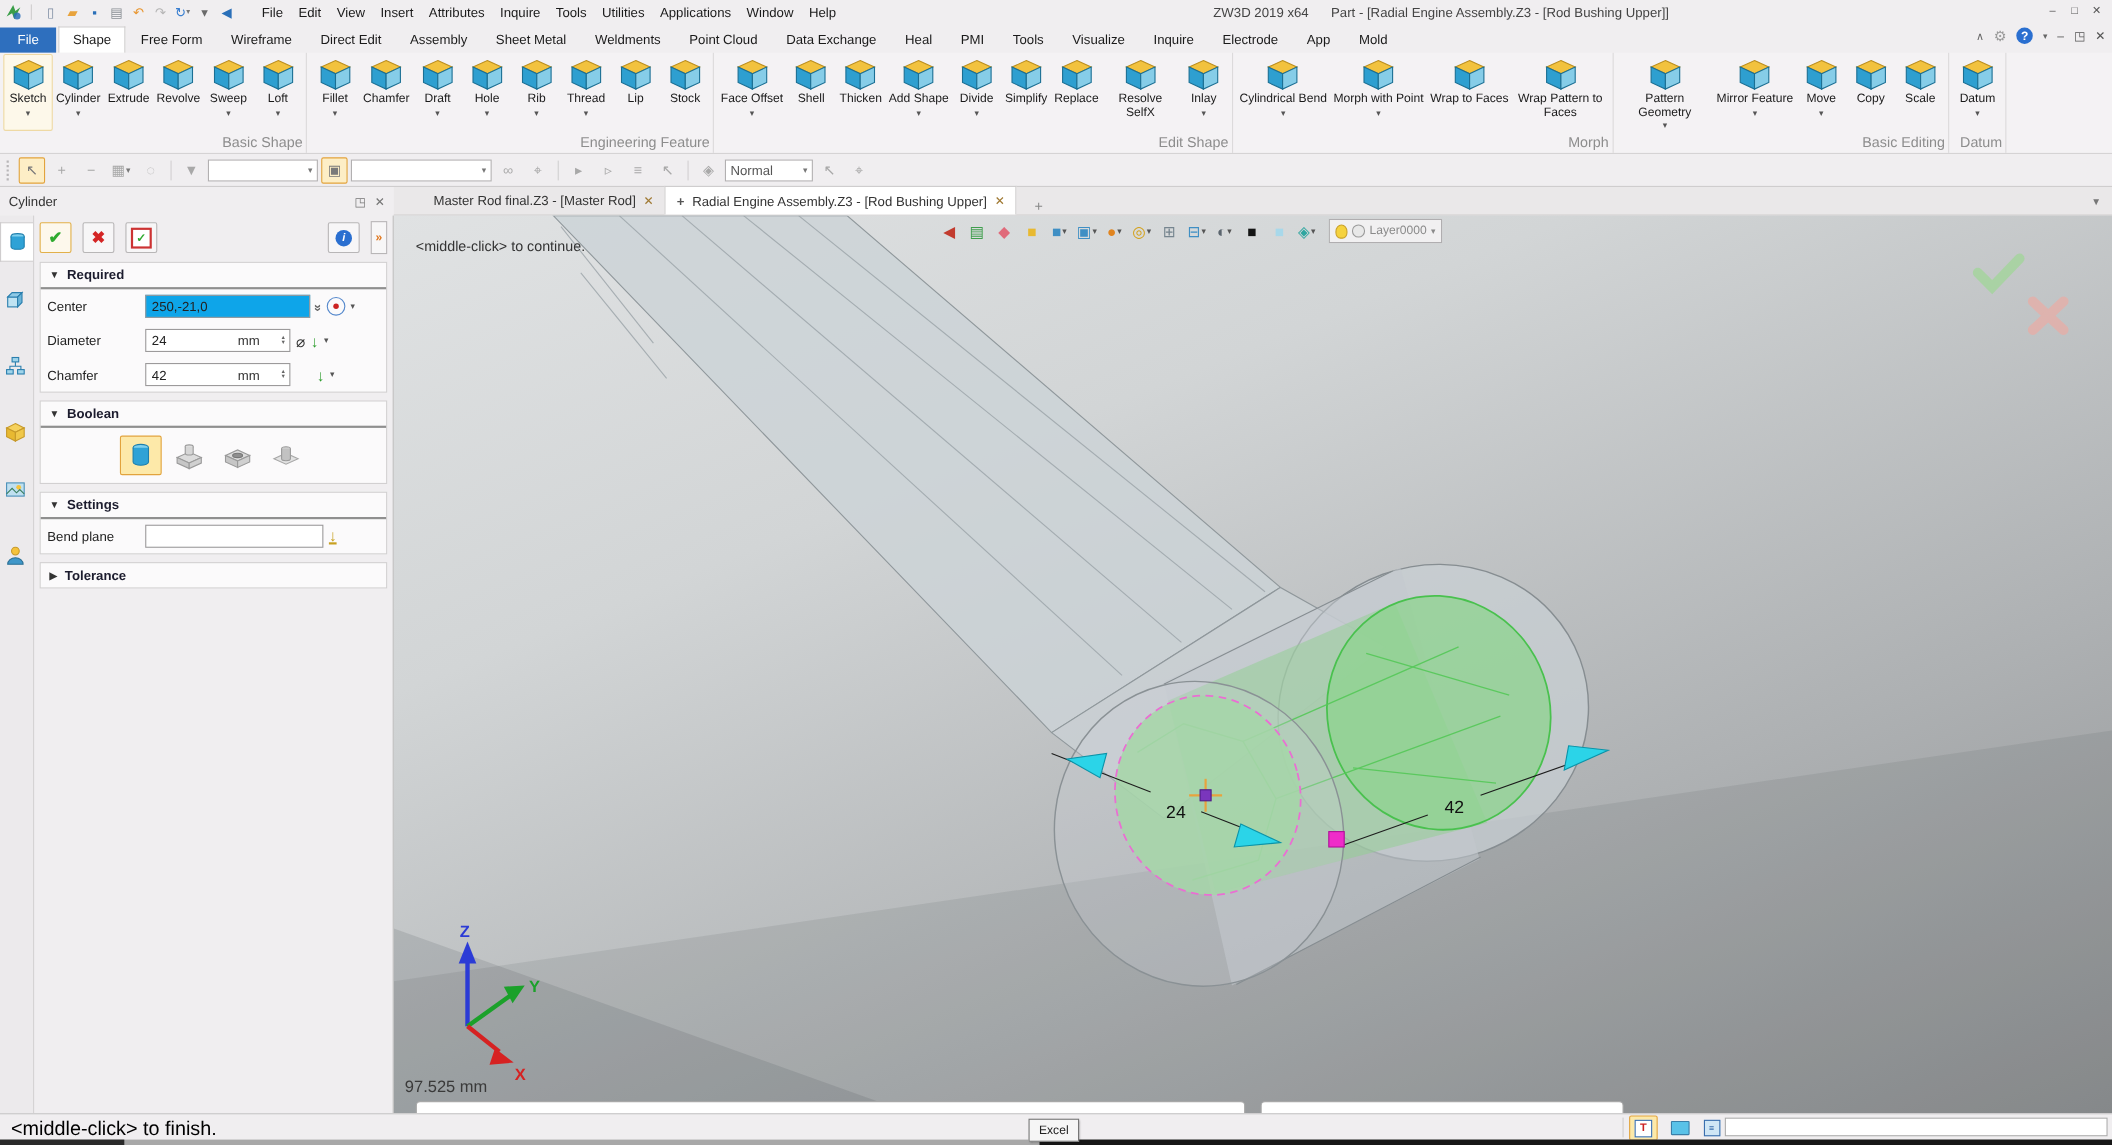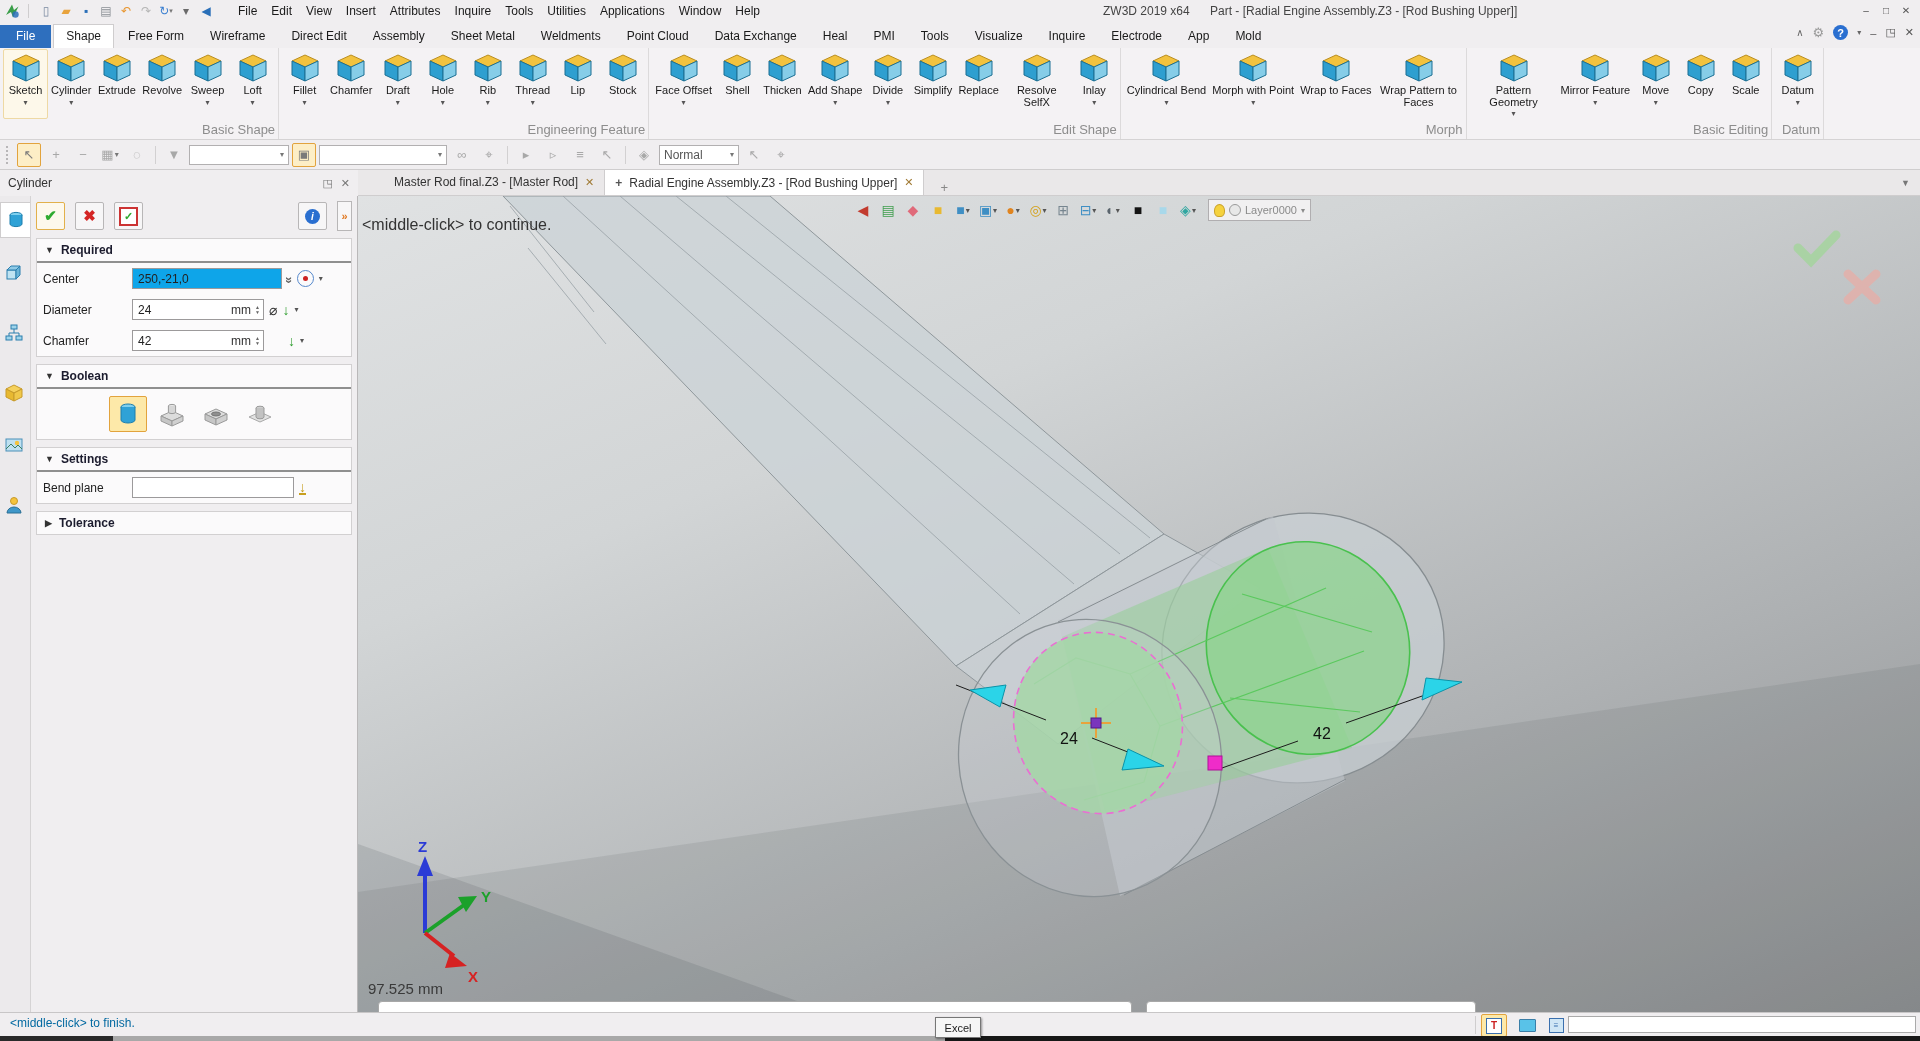--- a/index.html
+++ b/index.html
@@ -87,53 +87,53 @@
          display:flex;align-items:center;gap:7px}
   .sec-h .arr{font-size:9px;color:#333}
   .sec.collapsed .sec-h{border-bottom:none}
   .frow{display:flex;align-items:center;padding:5px 6px;gap:5px}
   .flabel{width:84px;font-size:12px;color:#222;flex:none}
   .flabel.dim{color:#9a9a9a}
   .fbox{width:132px;height:21px;border:1px solid #9c9a9b;background:#fff;display:flex;align-items:center;
         padding:0 3px;box-sizing:border-box;flex:none}
   .fbox input{border:none;outline:none;flex:1;min-width:0;font-size:12px;font-family:"Liberation Sans",sans-serif;
               background:transparent;color:#222;padding:0 2px}
-  .fbox .unit{font-size:12px;color:#333;margin-right:3px}
+  .fbox .unit{font-size:12px;color:#333;margin-right:18px}
   .fbox.centerv{width:150px;background:#0ea5e9}
   .fbox.disabled{background:#ececec;border-color:#bbb}
   .spin{display:flex;flex-direction:column;line-height:5px;font-size:5px;color:#666;margin-left:1px}
   .chev2{color:#666;font-size:12px;font-weight:bold;transform:rotate(90deg);letter-spacing:-2px}
   .target{width:15px;height:15px;border-radius:50%;border:1.5px solid #5588cc;display:flex;align-items:center;justify-content:center}
   .target .dot{width:5px;height:5px;border-radius:50%;background:#cc2222}
   .garrow{color:#2f9e2f;font-weight:bold;font-size:14px}
   .yarrow{color:#c8a020;font-weight:bold;font-size:14px;border-bottom:2px solid #c8a020;line-height:12px}
   .scaret{font-size:8px;color:#555}
   .phi{font-size:14px;color:#333}
   .bool-row{display:flex;gap:6px;justify-content:center;padding:7px 0}
   .bool-btn{width:36px;height:34px;display:flex;align-items:center;justify-content:center;border:1px solid transparent;border-radius:2px}
   .bool-btn.sel{background:#fde9a9;border-color:#e2a33d}
   .bool-btn svg{width:28px;height:28px}
   
   #viewport{position:absolute;left:358px;top:196px;width:1562px;height:816px;
             background:linear-gradient(158deg,#e0e2e3 0%,#d2d5d6 30%,#aeb1b3 68%,#8e9092 100%);overflow:hidden}
   #viewport svg.scene{position:absolute;left:0;top:0;width:1562px;height:816px}
-  #vp-hint{position:absolute;left:4px;top:20px;font-size:16px;color:#333}
+  #vp-hint{position:absolute;left:20px;top:20px;font-size:13px;color:#333}
   #vp-toolbar{position:absolute;left:494px;top:3px;display:flex;align-items:center;gap:3px}
   .vi{width:22px;height:22px;display:flex;align-items:center;justify-content:center;font-size:14px}
   .vi .vcaret{font-size:8px;color:#555;margin-left:1px}
   #layerbox{height:20px;border:1px solid #b0aeb0;background:#f1f0f1;display:flex;align-items:center;gap:4px;
             padding:0 5px;color:#8a8a8a;font-size:11px;margin-left:6px}
   .bulb{width:9px;height:11px;background:#f5d23e;border:1px solid #caa22a;border-radius:50% 50% 42% 42%}
   .lswatch{width:10px;height:10px;border-radius:50%;border:1px solid #9a9a9a;background:#e8e8e8}
   #measure{position:absolute;left:10px;top:784px;font-size:15px;color:#3a3a3a}
   .cmdinput{position:absolute;top:805px;height:12px;background:#fff;border:1px solid #a8a8a8;border-radius:4px}
   
   #statusbar{position:absolute;left:0;top:1012px;width:1920px;height:24px;background:#f0eef0;
              border-top:1px solid #c8c6c7;box-sizing:border-box}
-  #status-hint{position:absolute;left:10px;top:3px;font-size:12px;color:#0369a1}
+  #status-hint{position:absolute;left:10px;top:3px;font-size:18px;color:#000000}
   .ssep{position:absolute;left:1475px;top:3px;width:1px;height:18px;background:#cfcdce}
   .sicon{position:absolute;top:1px;width:24px;height:21px;display:flex;align-items:center;justify-content:center;
          border:1px solid transparent;border-radius:2px}
   .sicon.hl{background:#fde9a9;border-color:#e2a33d}
   #status-input{position:absolute;left:1568px;top:3px;width:348px;height:17px;background:#fff;
                 border:1px solid #aaa;font-size:11px;box-sizing:border-box;font-family:"Liberation Sans",sans-serif}
   
   #taskbar{position:absolute;left:0;top:1036px;width:1920px;height:5px;background:#a8a8a8}
   #taskbar .tseg1{position:absolute;left:0;width:113px;height:5px;background:#2a2a2a}
   #taskbar .tseg2{position:absolute;left:945px;right:0;height:5px;background:#171717}

